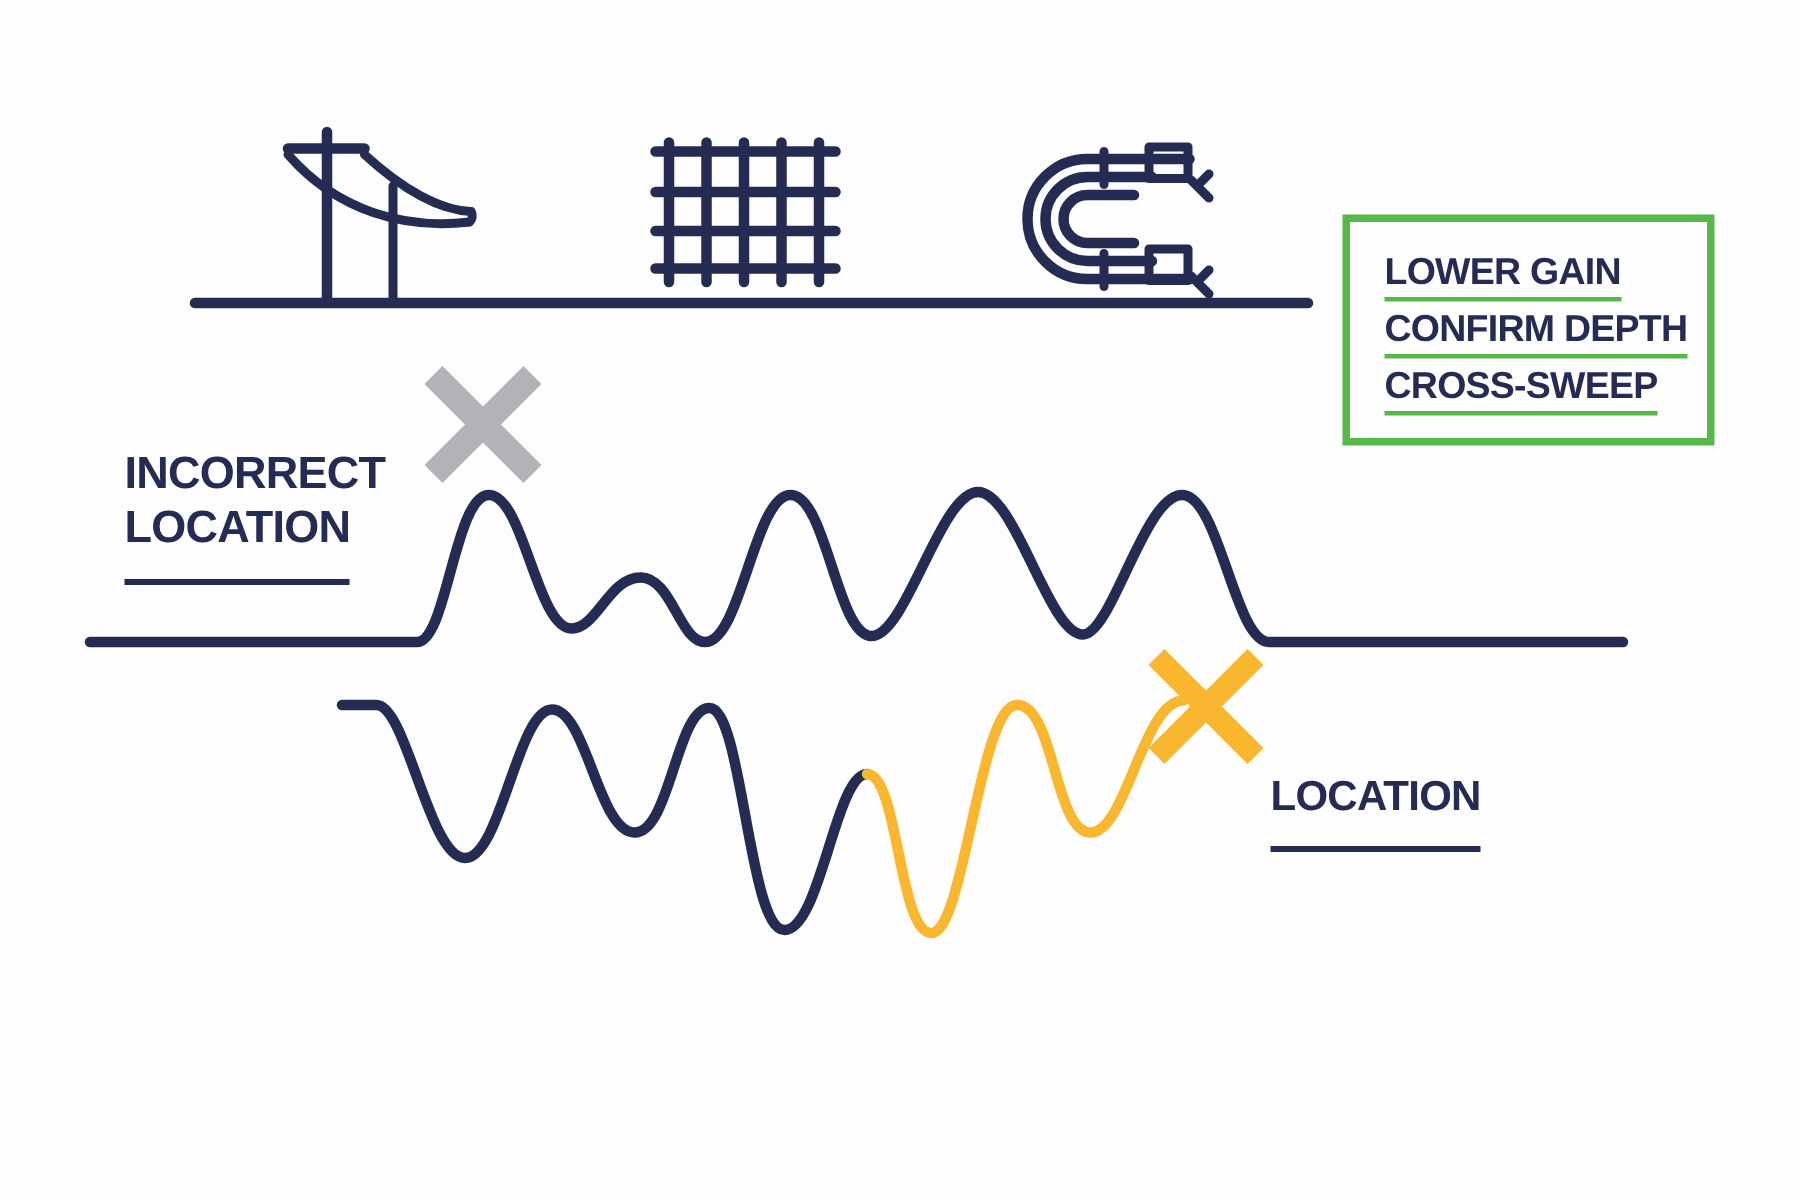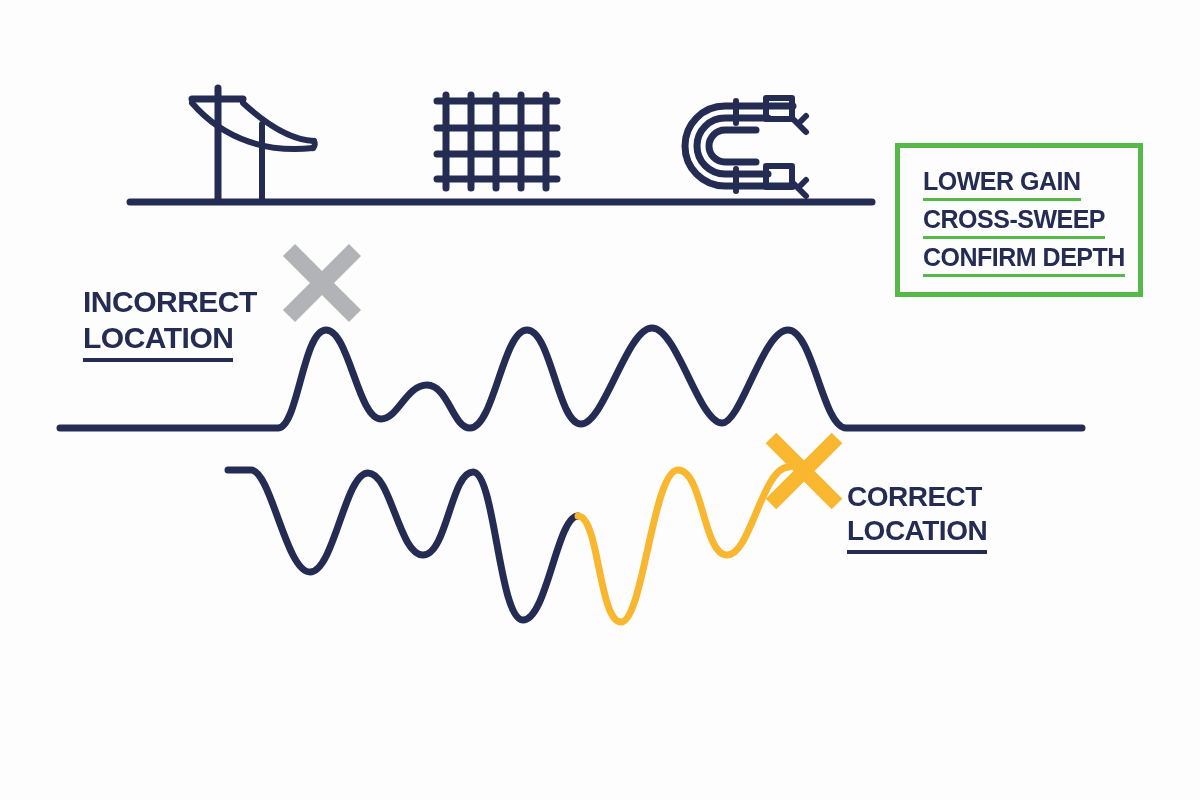--- a/index.html
+++ b/index.html
@@ -16,23 +16,23 @@
   .gray-stroke{stroke:var(--gray,#b2b3b6);fill:none;}
   .label{
     position:absolute;
     color:var(--navy,#242c53);
     font-weight:700;
     letter-spacing:-0.5px;
   }
   .label .ul-navy{
     display:inline-block;
     border-bottom:4px solid var(--navy,#242c53);
-    padding-bottom:2px;
+    padding-bottom:16px;
   }
-  .incorrect-label{left:83px;top:284px;font-size:30px;line-height:36px;}
+  .incorrect-label{left:83px;top:298px;font-size:30px;line-height:36px;}
   .correct-label{left:847px;top:480px;font-size:28px;line-height:34px;}
   .tips-box{
     position:absolute;
     left:895px;top:143px;
     width:248px;height:154px;
     border:5px solid var(--green,#55b949);
     box-sizing:border-box;
     background:transparent;
   }
   .tips-inner{padding:19px 5px 0 23px;}
@@ -120,31 +120,31 @@
       <path d="M771,438 L837,504 M837,438 L771,504" class="yellow-stroke" stroke-width="15" stroke-linecap="butt"></path>
     </g>
   </svg>
 
   <div class="label incorrect-label">
     <span>INCORRECT</span><br>
     <span class="ul-navy">LOCATION</span>
   </div>
 
   <div class="label correct-label">
-    <span>CORRECT</span><br>
+    <br>
     <span class="ul-navy">LOCATION</span>
   </div>
 
   <div class="tips-box">
     <div class="tips-inner">
       <span class="tip-line">
         <span class="tip-text">LOWER GAIN</span>
       </span>
       <span class="tip-line">
-        <span class="tip-text">CROSS-SWEEP</span>
+        <span class="tip-text">CONFIRM DEPTH</span>
       </span>
       <span class="tip-line">
-        <span class="tip-text">CONFIRM DEPTH</span>
+        <span class="tip-text">CROSS-SWEEP</span>
       </span>
     </div>
   </div>
 
 </div>
 
 </body></html>

